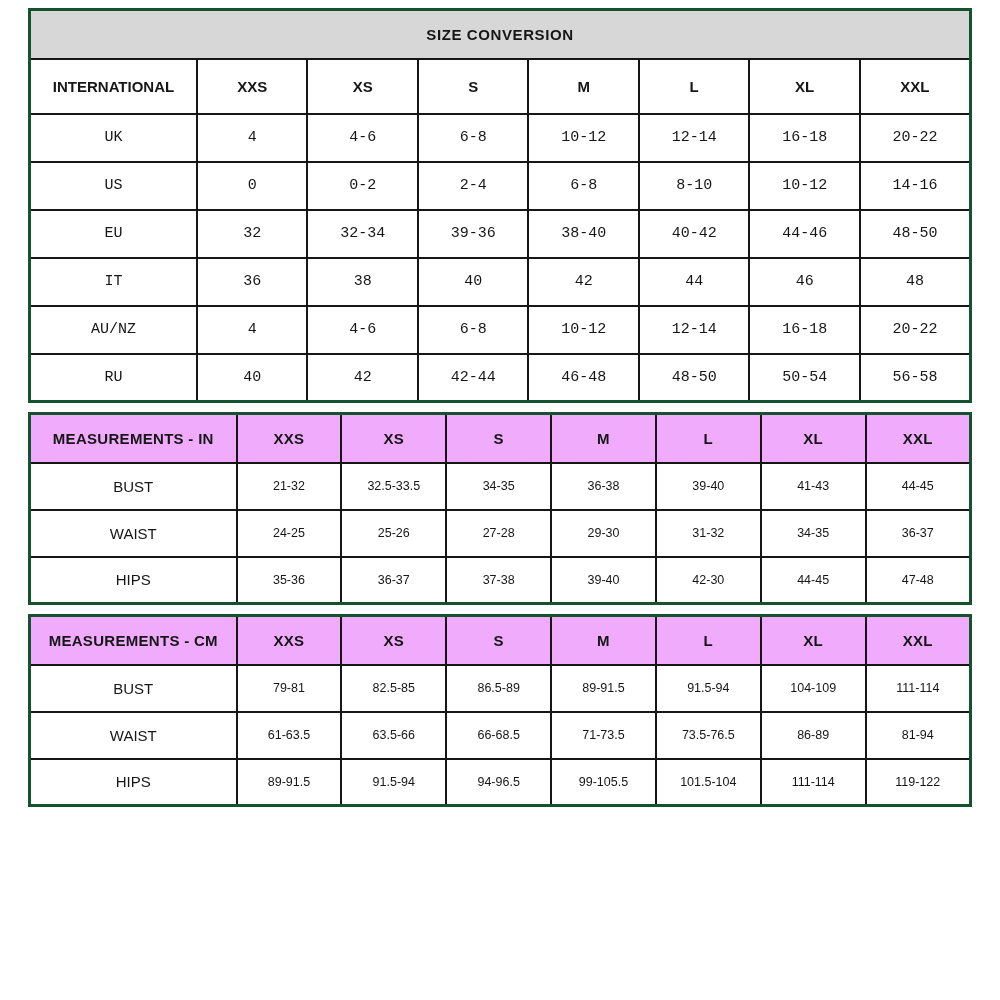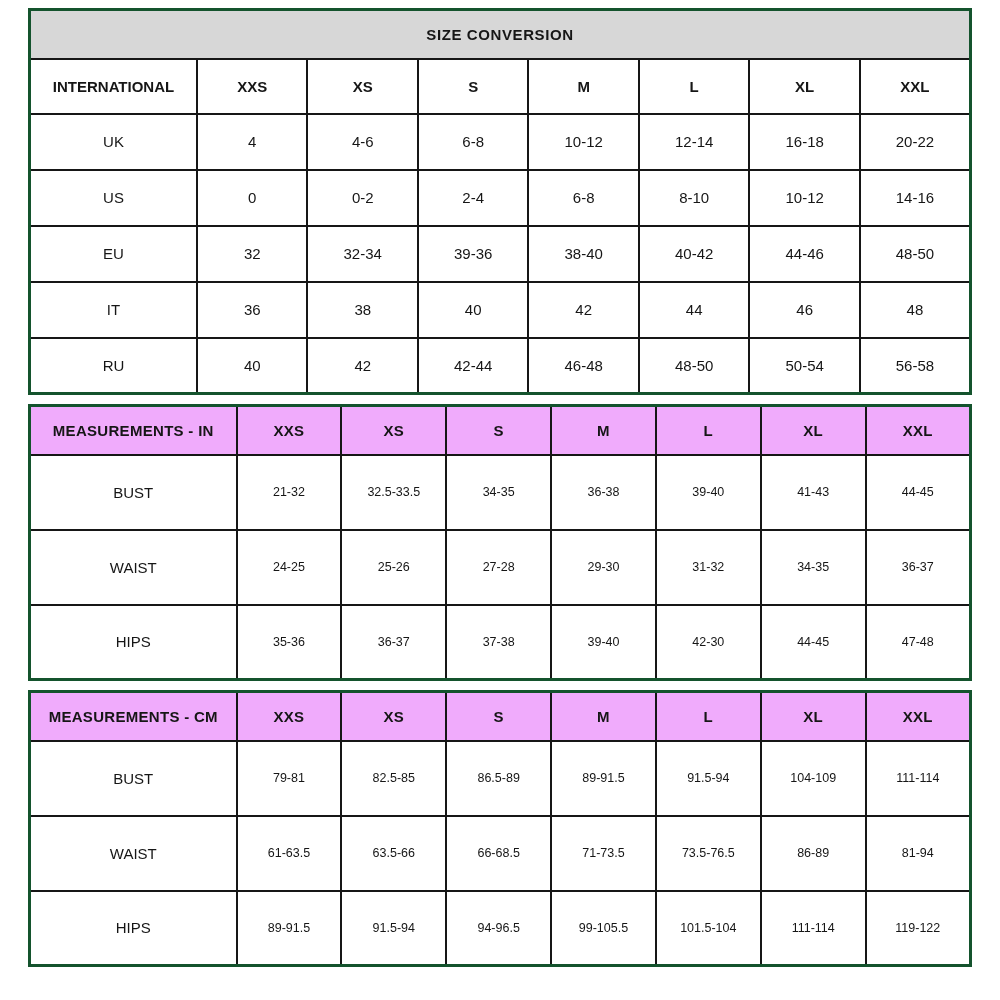--- a/index.html
+++ b/index.html
@@ -47,36 +47,37 @@
     font-weight: 700;
     letter-spacing: 0.6px;
   }
   .conv .colhead {
     font-weight: 700;
     font-size: 15px;
     height: 55px;
     background: #ffffff;
   }
   .conv td {
-    height: 56px;
+    height: 48px;
     font-size: 15px;
     font-weight: 400;
+    font-family: Liberation Mono, monospace;
   }
   .conv col.label-col { width: 17.8%; }
   .conv col.size-col  { width: 11.742%; }
   
   .meas .colhead {
     background: #f0abfc;
     font-weight: 700;
     font-size: 15px;
     height: 49px;
     letter-spacing: 0.3px;
   }
   .meas td {
-    height: 75px;
+    height: 47px;
     font-size: 12.5px;
     font-weight: 400;
     text-align: center;
   }
   .meas td.rowlabel {
     font-size: 15px;
   }
   .meas col.label-col { width: 22%; }
   .meas col.size-col  { width: 11.143%; }
 </style>
@@ -147,20 +148,30 @@
           <td class="rowlabel">IT</td>
           <td class="val">36</td>
           <td class="val">38</td>
           <td class="val">40</td>
           <td class="val">42</td>
           <td class="val">44</td>
           <td class="val">46</td>
           <td class="val">48</td>
         </tr>
         <tr>
+          <td class="rowlabel">AU/NZ</td>
+          <td class="val">4</td>
+          <td class="val">4-6</td>
+          <td class="val">6-8</td>
+          <td class="val">10-12</td>
+          <td class="val">12-14</td>
+          <td class="val">16-18</td>
+          <td class="val">20-22</td>
+        </tr>
+        <tr>
           <td class="rowlabel">RU</td>
           <td class="val">40</td>
           <td class="val">42</td>
           <td class="val">42-44</td>
           <td class="val">46-48</td>
           <td class="val">48-50</td>
           <td class="val">50-54</td>
           <td class="val">56-58</td>
         </tr>
       </tbody>

